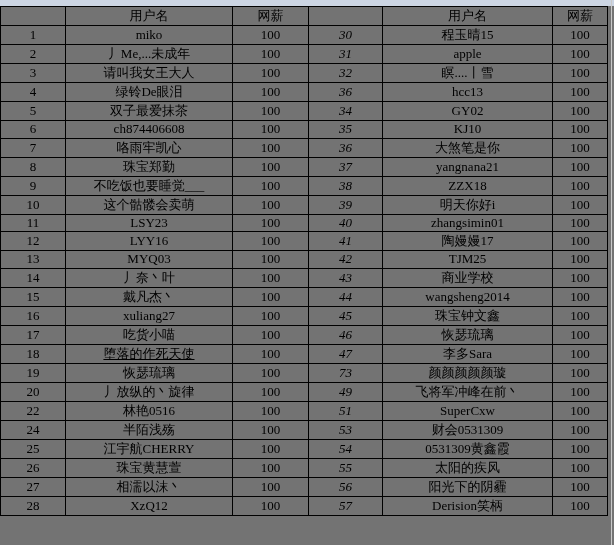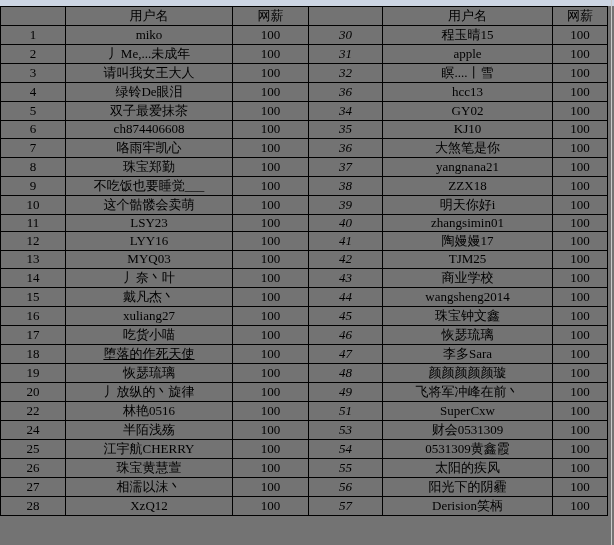--- a/index.html
+++ b/index.html
@@ -206,21 +206,21 @@
           <td class="c1 u">堕落的作死天使</td>
           <td class="c2">100</td>
           <td class="c3">47</td>
           <td class="c4">李多Sara</td>
           <td class="c5">100</td>
         </tr>
         <tr>
           <td class="c0">19</td>
           <td class="c1">恢瑟琉璃</td>
           <td class="c2">100</td>
-          <td class="c3">48</td>
+          <td class="c3">73</td>
           <td class="c4">颜颜颜颜颜璇</td>
           <td class="c5">100</td>
         </tr>
         <tr>
           <td class="c0">20</td>
           <td class="c1">丿放纵的丶旋律</td>
           <td class="c2">100</td>
           <td class="c3">49</td>
           <td class="c4">飞将军冲峰在前丶</td>
           <td class="c5">100</td>

